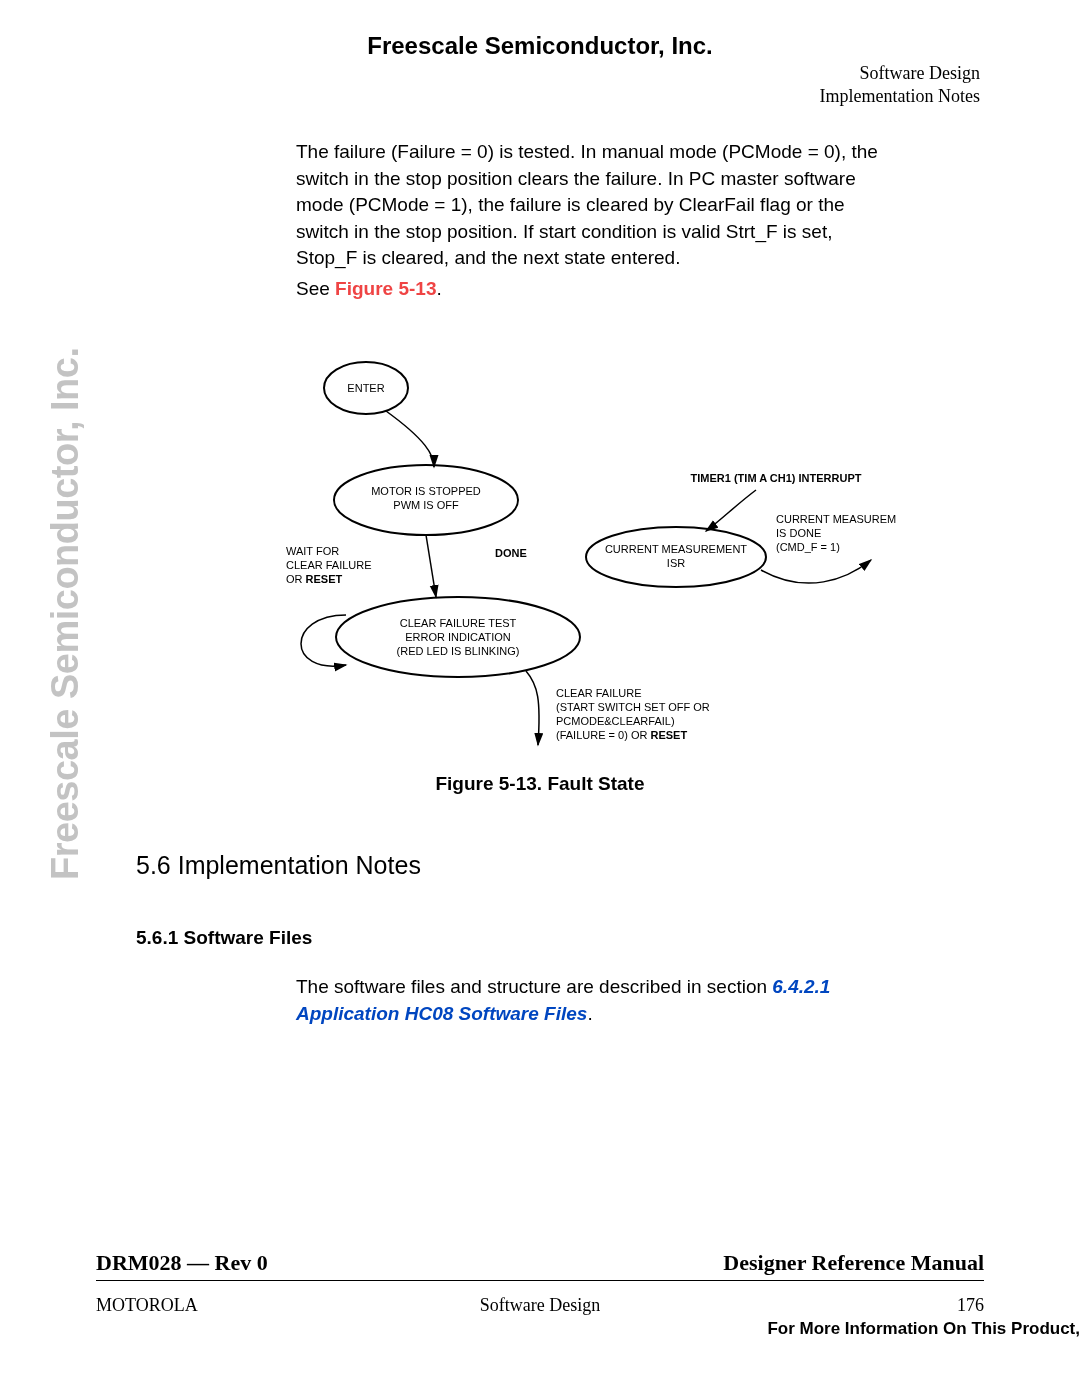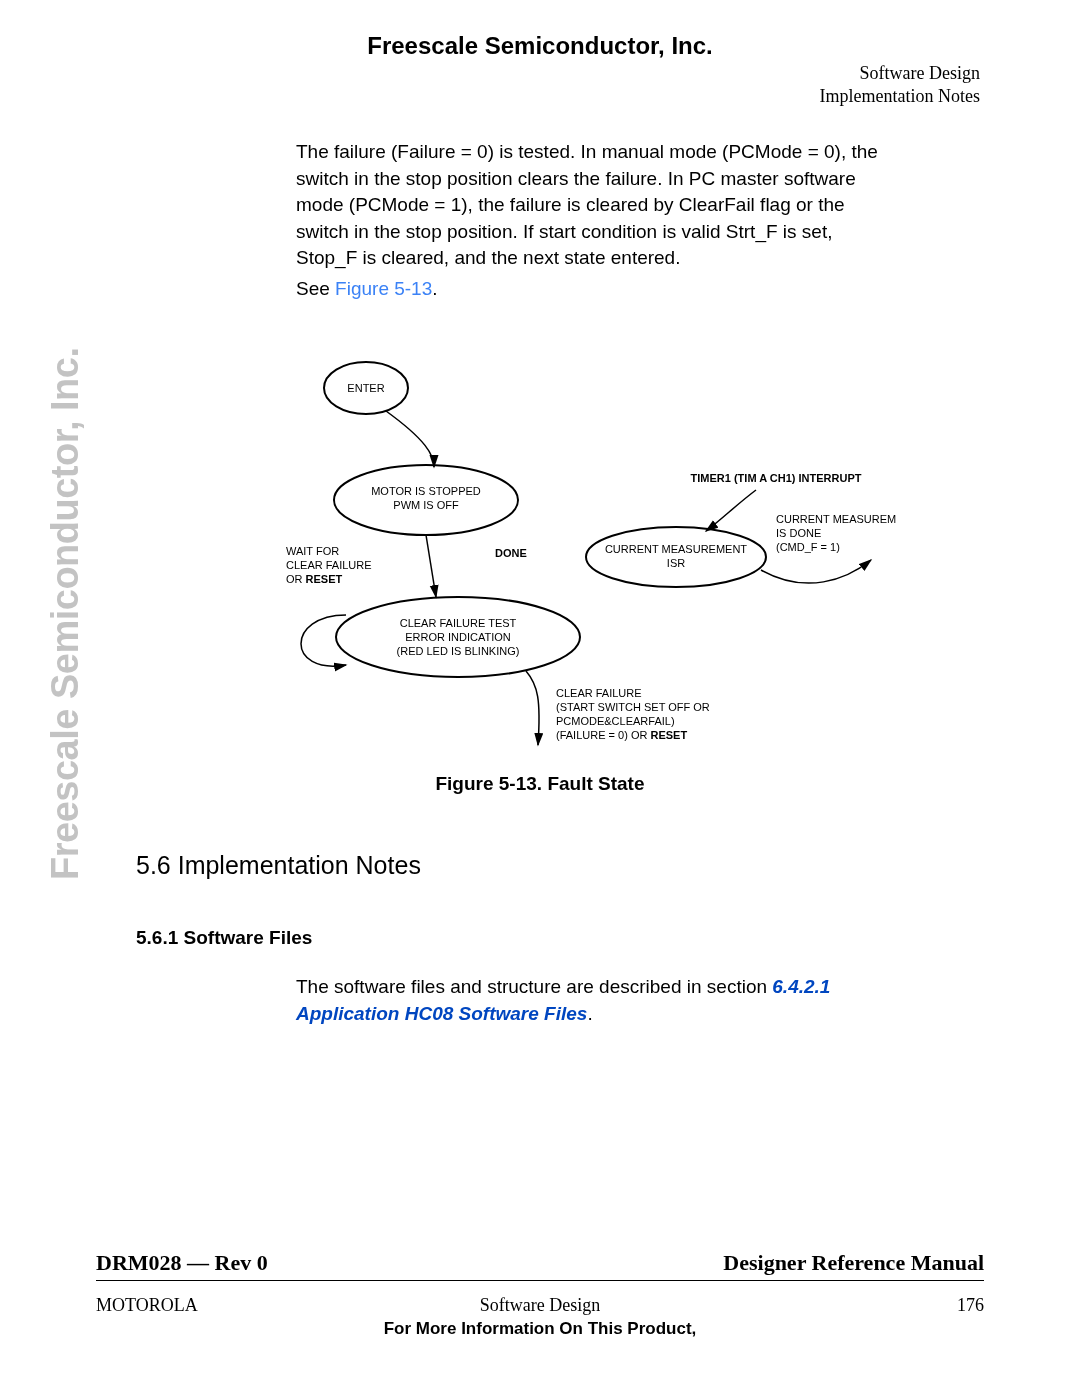--- a/index.html
+++ b/index.html
@@ -45,21 +45,21 @@
     font-size: 19px;
     line-height: 1.4;
   }
   .see-fig {
     position: absolute;
     top: 278px;
     left: 296px;
     font-family: Arial, Helvetica, sans-serif;
     font-size: 19px;
   }
-  .see-fig .link { color: #3b82f6; font-weight: 400; }
+  .see-fig .link { color: #ef4444; font-weight: 700; }
   .diagram {
     position: absolute;
     top: 345px;
     left: 276px;
     width: 620px;
     height: 430px;
   }
   .diagram svg { width: 100%; height: 100%; }
   .diag-text {
     font-family: Arial, Helvetica, sans-serif;
@@ -143,21 +143,21 @@
     font-size: 18px;
   }
   .footer-line2 .left { float: left; }
   .footer-line2 .center { position: absolute; left: 0; right: 0; text-align: center; }
   .footer-line2 .right { float: right; }
   .footer-more {
     position: absolute;
     top: 1318px;
     left: 0;
     right: 0;
-    text-align: center;
+    text-align: right;
     font-family: Arial, Helvetica, sans-serif;
     font-weight: 700;
     font-size: 17px;
     line-height: 1.25;
   }
 </style>
 </head>
 <body>
 
 <div class="page">

